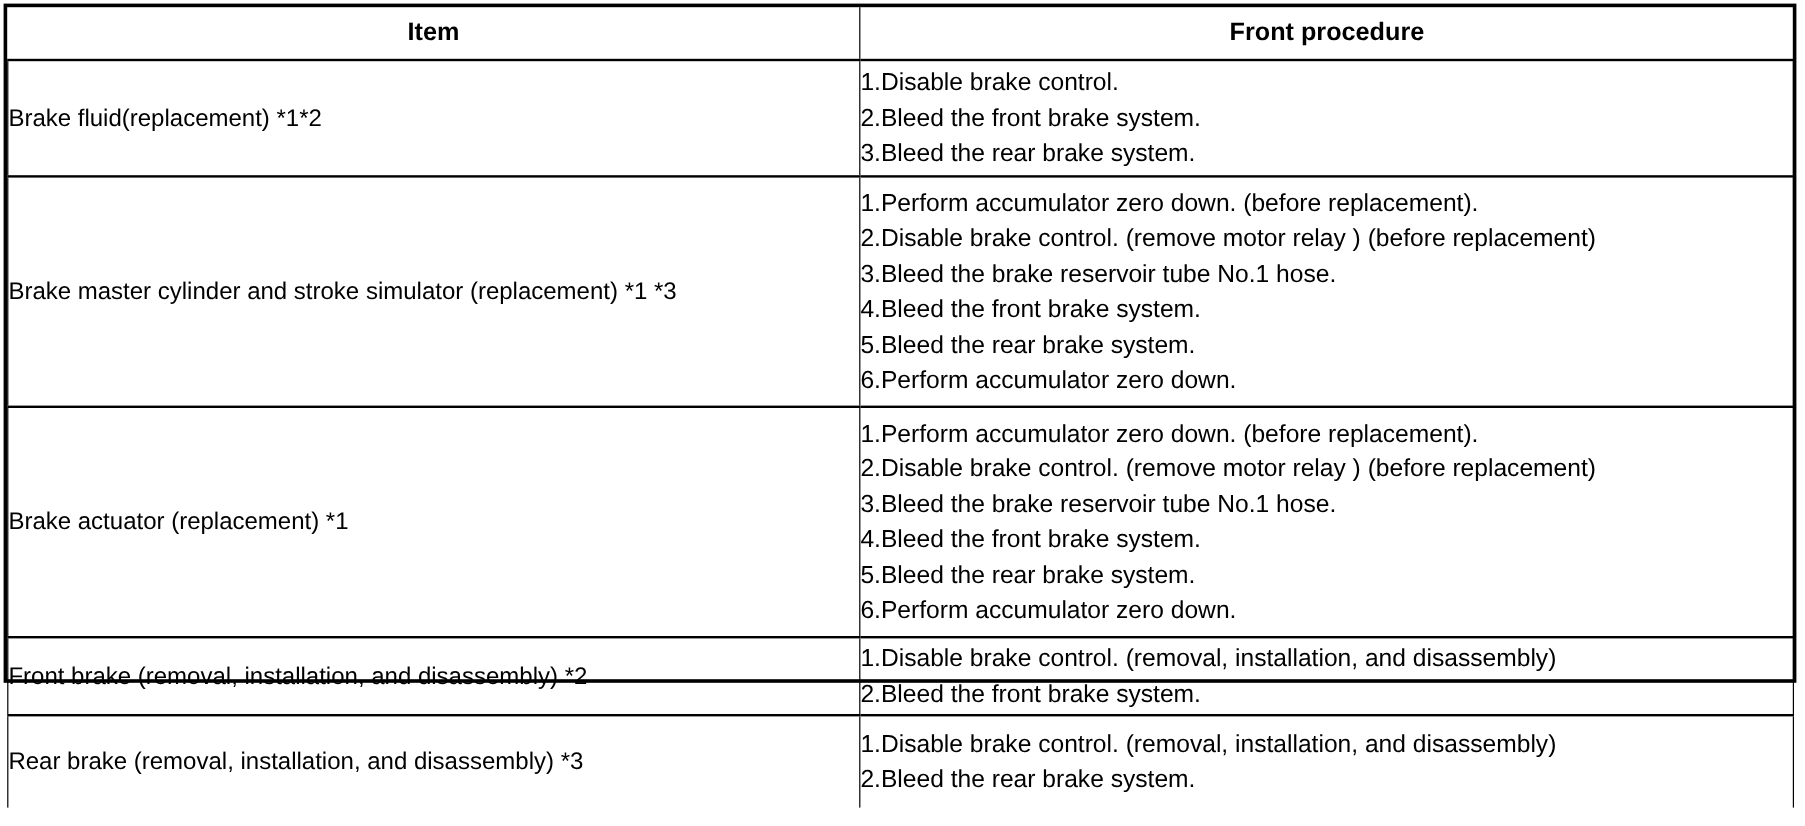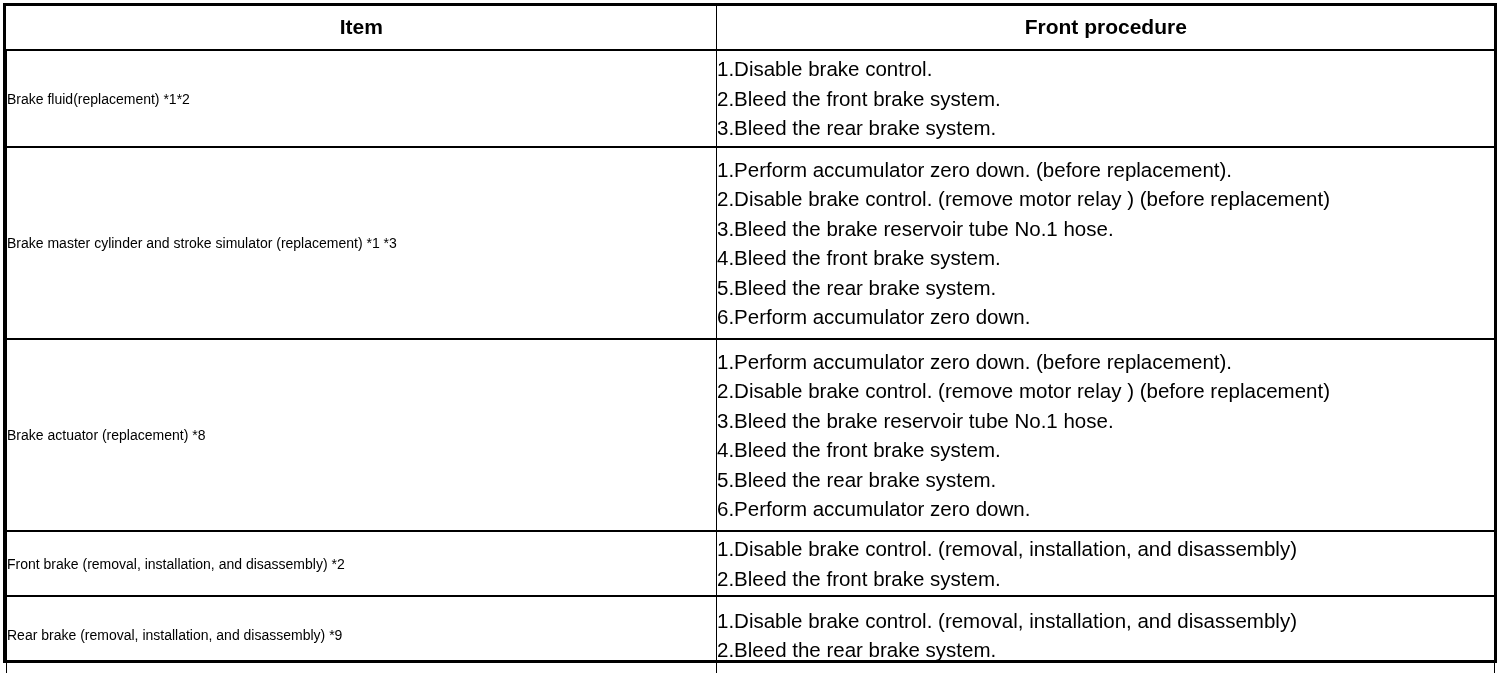--- a/index.html
+++ b/index.html
@@ -13,21 +13,21 @@
     font-family: "Liberation Sans", sans-serif;
     color: #000000;
     overflow: hidden;
   }
 
   .table-wrap {
     position: absolute;
     left: 3px;
     top: 3px;
     width: 1494px;    
-    height: 660px;
+    height: 566px;
     border: 3px solid #000000;
     box-sizing: border-box;
     background: #ffffff;
   }
 
   table.proc-table {
     width: 100%;
     height: 100%;
     border-collapse: collapse;
     table-layout: fixed;
@@ -77,21 +77,21 @@
   }
   .cell-proc {
     border-left: 1px solid #000000;
     border-right: none;
     padding: 8px 2px 8px 7px;
     vertical-align: top;
   }
 
   .item-text {
     display: block;
-    font-size: 14px;
+    font-size: 20px;
     line-height: 26px;
     white-space: nowrap;
   }
 
   ol.steps {
     list-style: none;
     margin: 0;
     padding: 0;
   }
   ol.steps li {
@@ -154,21 +154,21 @@
             <li><span class="step-num">3.</span><span class="step-text">Bleed the brake reservoir tube No.1 hose.</span></li>
             <li><span class="step-num">4.</span><span class="step-text">Bleed the front brake system.</span></li>
             <li><span class="step-num">5.</span><span class="step-text">Bleed the rear brake system.</span></li>
             <li><span class="step-num">6.</span><span class="step-text">Perform accumulator zero down.</span></li>
           </ol>
         </td>
       </tr>
 
       <tr class="row-h-193">
         <td class="cell-item">
-          <span class="item-text">Brake actuator (replacement) *8</span>
+          <span class="item-text">Brake actuator (replacement) *1</span>
         </td>
         <td class="cell-proc">
           <ol class="steps">
             <li><span class="step-num">1.</span><span class="step-text">Perform accumulator zero down. (before replacement).</span></li>
             <li><span class="step-num">2.</span><span class="step-text">Disable brake control. (remove motor relay ) (before replacement)</span></li>
             <li><span class="step-num">3.</span><span class="step-text">Bleed the brake reservoir tube No.1 hose.</span></li>
             <li><span class="step-num">4.</span><span class="step-text">Bleed the front brake system.</span></li>
             <li><span class="step-num">5.</span><span class="step-text">Bleed the rear brake system.</span></li>
             <li><span class="step-num">6.</span><span class="step-text">Perform accumulator zero down.</span></li>
           </ol>
@@ -182,21 +182,21 @@
         <td class="cell-proc">
           <ol class="steps">
             <li><span class="step-num">1.</span><span class="step-text">Disable brake control. (removal, installation, and disassembly)</span></li>
             <li><span class="step-num">2.</span><span class="step-text">Bleed the front brake system.</span></li>
           </ol>
         </td>
       </tr>
 
       <tr class="row-h-78">
         <td class="cell-item">
-          <span class="item-text">Rear brake (removal, installation, and disassembly) *9</span>
+          <span class="item-text">Rear brake (removal, installation, and disassembly) *3</span>
         </td>
         <td class="cell-proc">
           <ol class="steps">
             <li><span class="step-num">1.</span><span class="step-text">Disable brake control. (removal, installation, and disassembly)</span></li>
             <li><span class="step-num">2.</span><span class="step-text">Bleed the rear brake system.</span></li>
           </ol>
         </td>
       </tr>
 
     </tbody>

